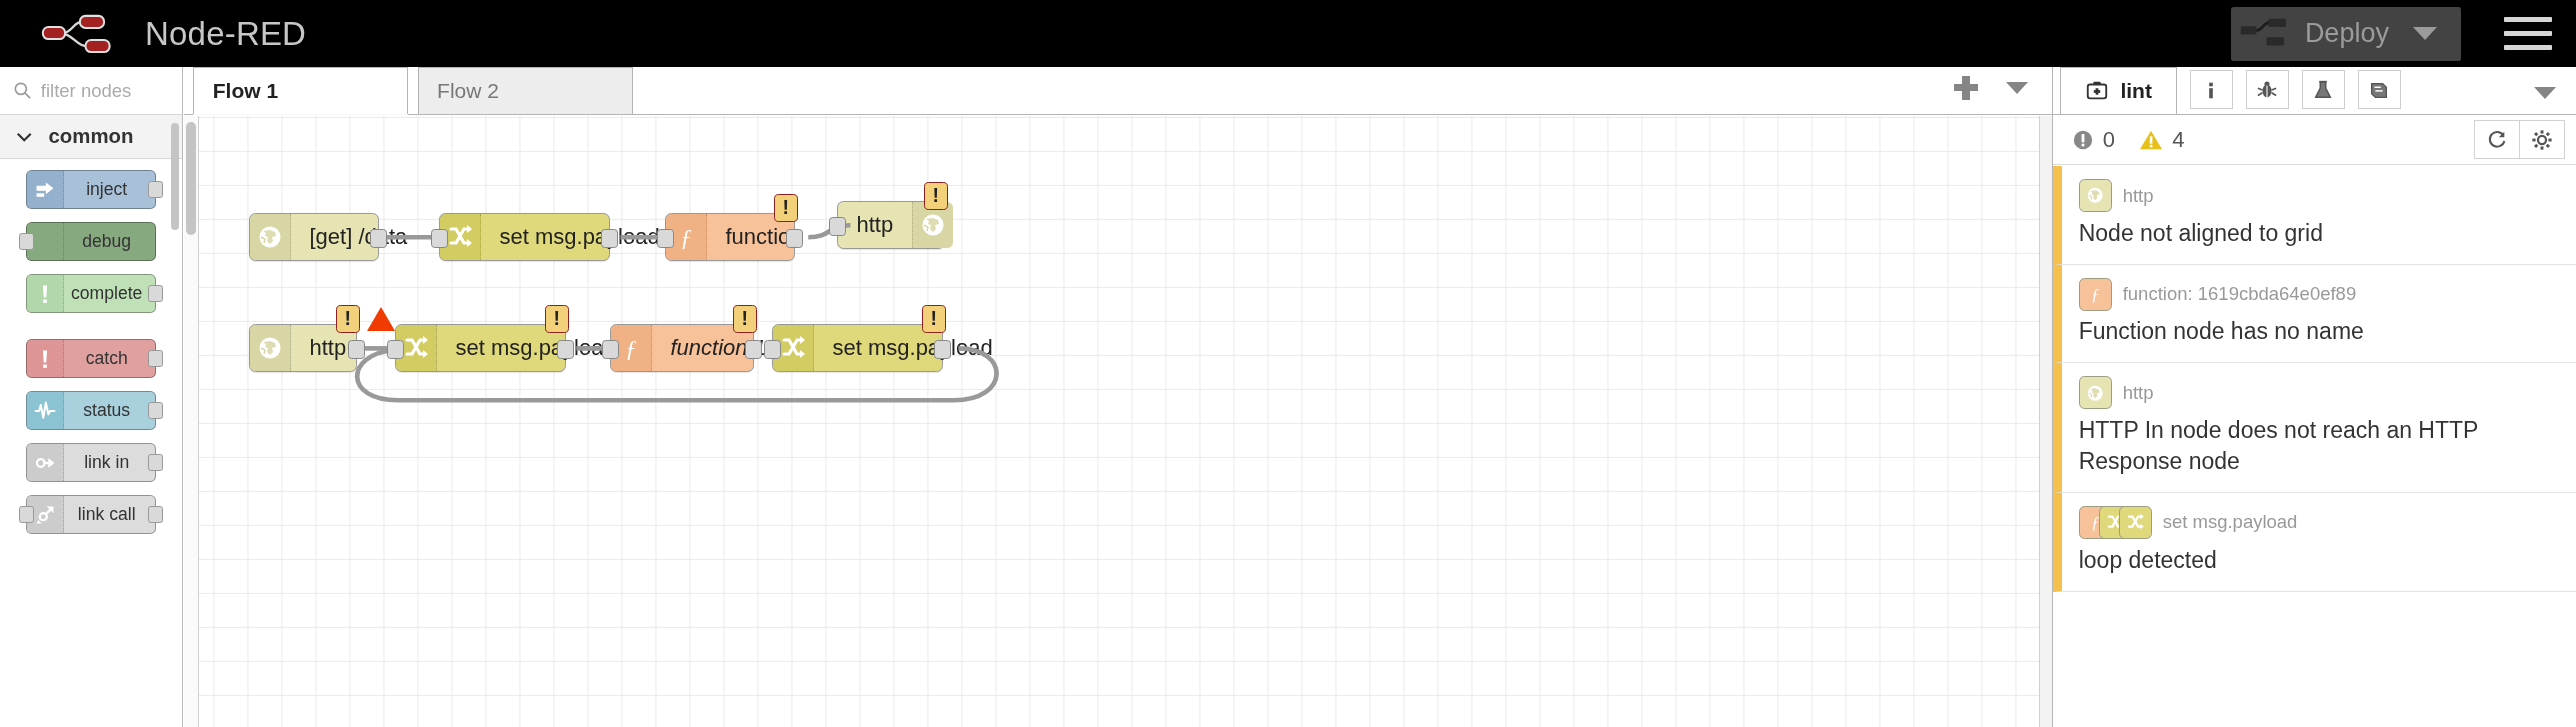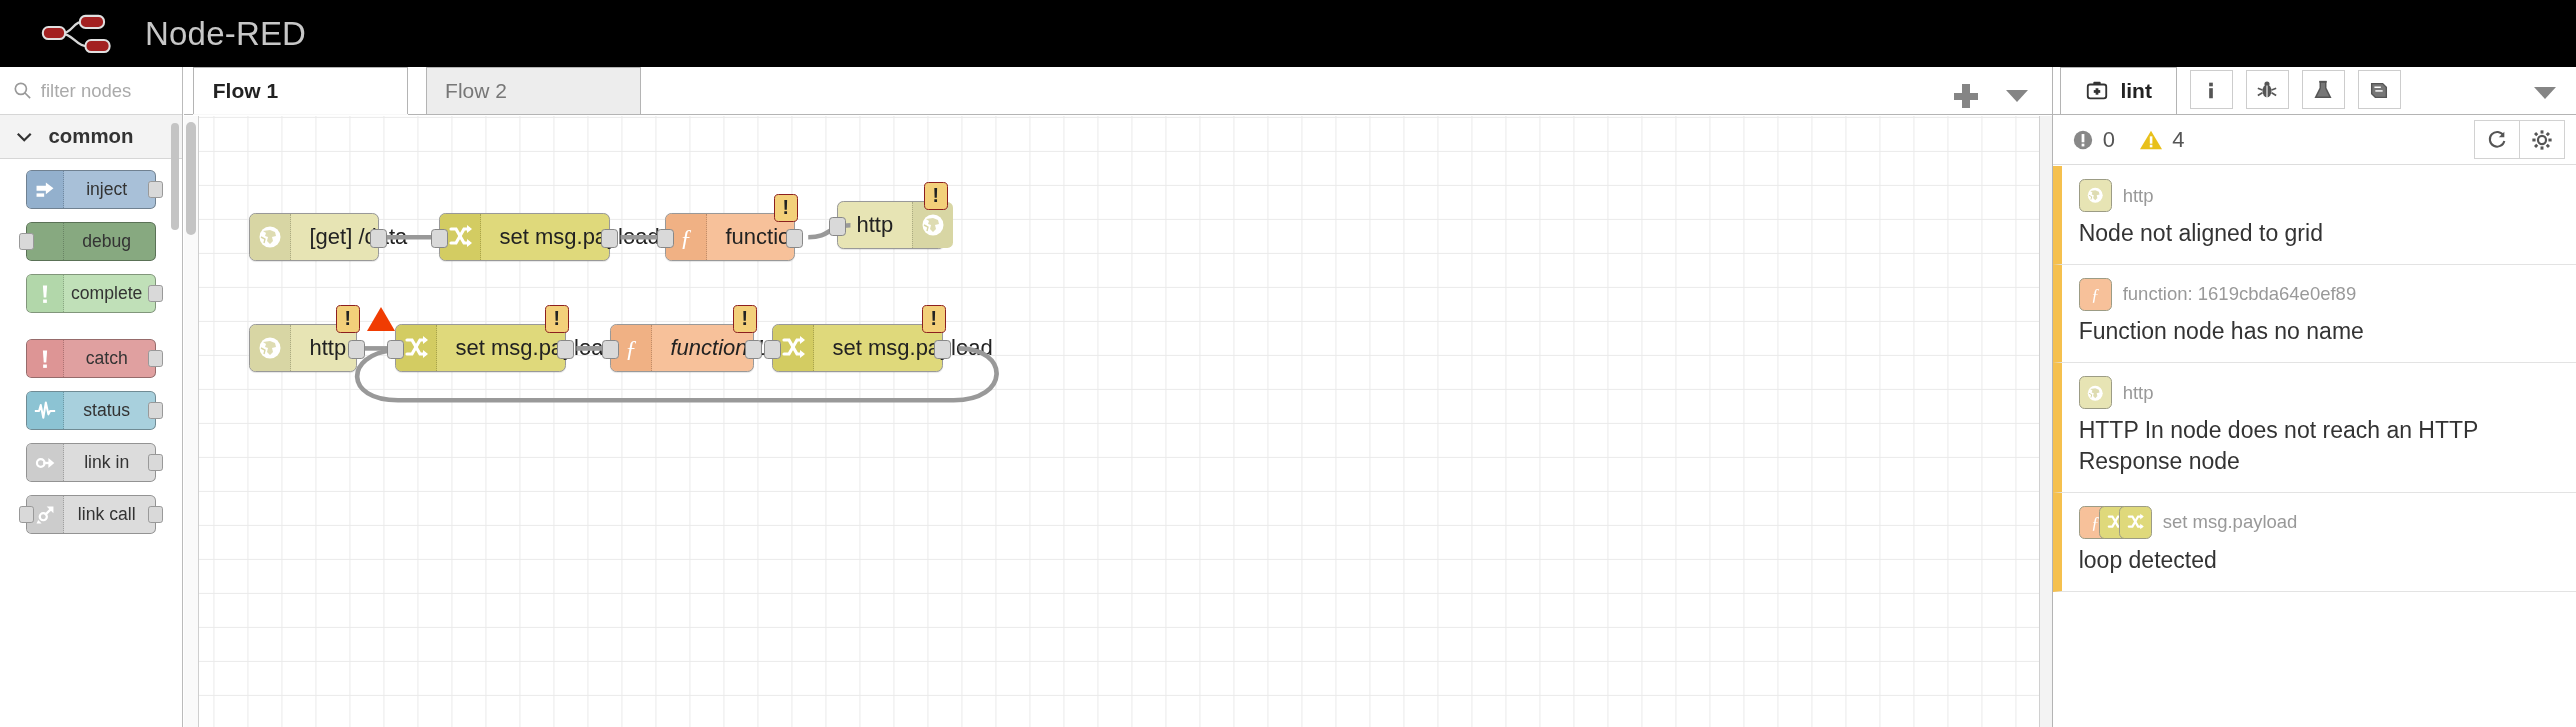--- a/index.html
+++ b/index.html
@@ -89,21 +89,21 @@
     background: #c4c4c4; border-radius: 4.6px;
   }
 
   
   #workspace {
     position: absolute; top: 67px; left: 184px; right: 524px; bottom: 0;
     background: #fff;
   }
   #tabbar {
     position: relative; height: 48px; background: #fff;
-    border-bottom: 0.9px solid #b4b4b4; display: flex; align-items: flex-end; gap: 8px;
+    border-bottom: 0.9px solid #b4b4b4; display: flex; 
   }
   .flow-tab {
     height: 47px; min-width: 215px; display: flex; align-items: center;
     padding: 0 18.5px; border: 0.9px solid #b4b4b4; border-bottom: none;
     margin-left: 9.3px; font-size: 21px; cursor: pointer;
   }
   .flow-tab.active { background: #fff; color: #222; font-weight: bold; position: relative; z-index: 2;
     box-shadow: 0 0.9px 0 0 #fff; }
   .flow-tab.inactive { background: #ededed; color: #777; }
   #tab-actions { margin-left: auto; display: flex; align-items: center; gap: 28px; padding: 0 24px 5.6px 0; }
@@ -240,20 +240,37 @@
       <svg id="brand-logo" viewBox="0 0 96 46">
         <path d="M22 23 C34 23, 34 10, 46 10" stroke="#d8d8d8" stroke-width="2.5" fill="none"></path>
         <path d="M22 23 C34 23, 38 37, 50 37" stroke="#d8d8d8" stroke-width="2.5" fill="none"></path>
         <rect x="2" y="16" width="24" height="13" rx="6" fill="#a32121" stroke="#e0e0e0" stroke-width="2.2"></rect>
         <rect x="42" y="4" width="26" height="13" rx="6" fill="#a32121" stroke="#e0e0e0" stroke-width="2.2"></rect>
         <rect x="48" y="30" width="26" height="13" rx="6" fill="#a32121" stroke="#e0e0e0" stroke-width="2.2"></rect>
       </svg>
       <span id="brand-title">Node-RED</span>
     </div>
 
+    <div id="header-right">
+      <div id="deploy-button">
+        <svg id="deploy-icon" viewBox="0 0 64 40">
+          <path d="M20 17 C28 17, 28 8, 36 8" stroke="#1c1c1c" stroke-width="3" fill="none"></path>
+          <rect x="4" y="12" width="17" height="9" rx="1" fill="#2a2a2a"></rect>
+          <rect x="34" y="4" width="19" height="9" rx="1" fill="#2a2a2a"></rect>
+          <rect x="32" y="24" width="19" height="9" rx="1" fill="#2a2a2a"></rect>
+        </svg>
+        <span id="deploy-label">Deploy</span>
+        <span id="deploy-caret"></span>
+      </div>
+      <div id="main-menu-button">
+        <span></span>
+          <span></span>
+          <span></span>
+      </div>
+    </div>
   </div>
 
   <div id="palette">
     <div id="palette-search">
       <svg width="18.5" height="18.5" viewBox="0 0 20 20">
         <circle cx="8.5" cy="8.5" r="6" fill="none" stroke="#999" stroke-width="1.8"></circle>
         <line x1="13" y1="13" x2="18.5" y2="18.5" stroke="#999" stroke-width="1.8"></line>
       </svg>
       <input id="palette-search-input" type="text" placeholder="filter nodes" style="">
     </div>

